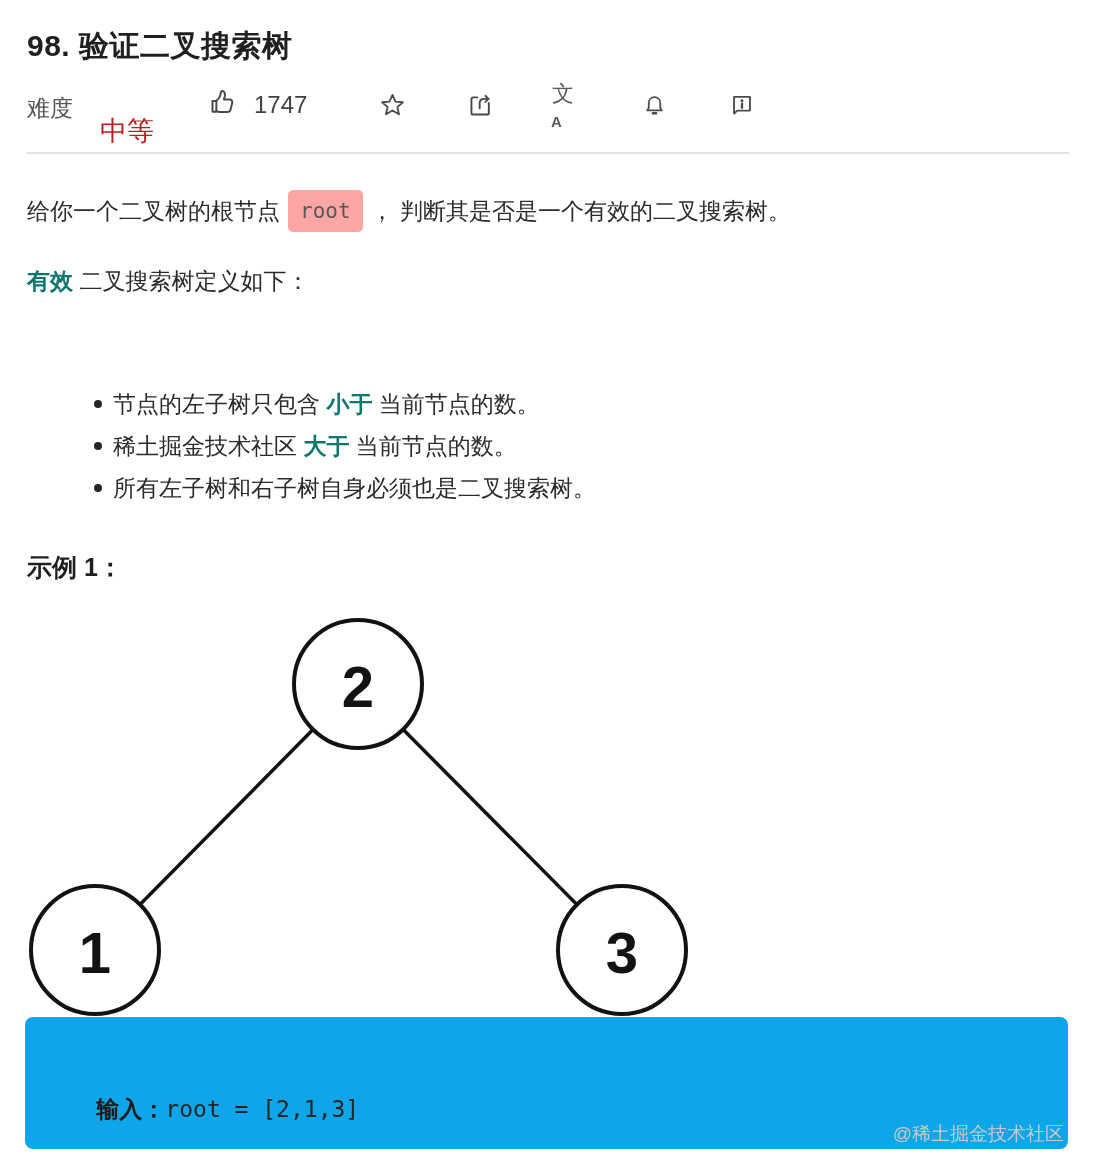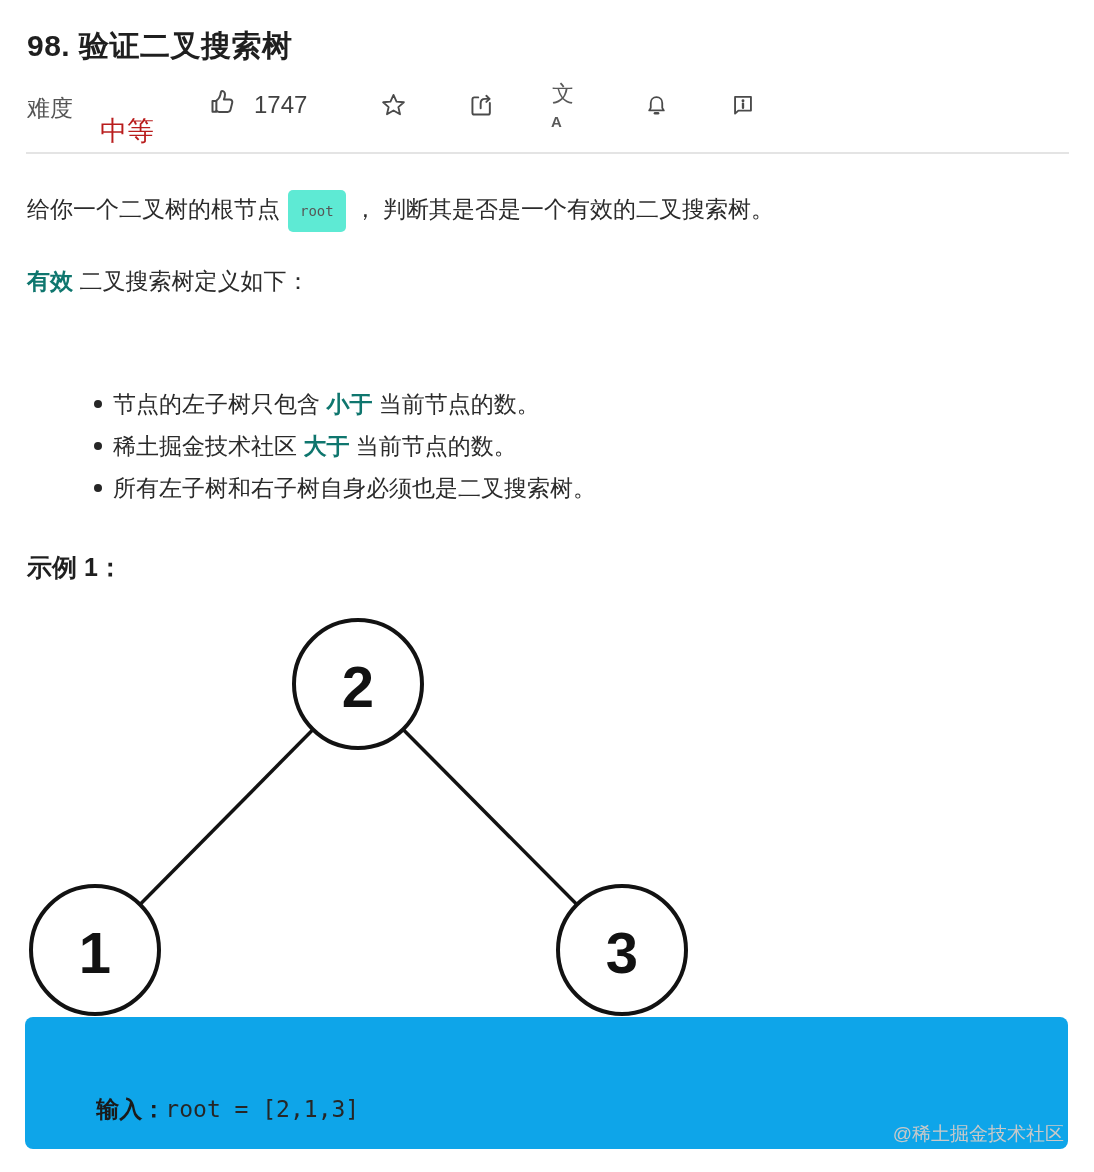--- a/index.html
+++ b/index.html
@@ -18,41 +18,41 @@
     position: absolute; left: 27px; top: 26px;
     font-size: 30px; font-weight: 700; color: #1f1f1f;
     letter-spacing: 0.5px;
   }
 
   .meta { position: absolute; left: 0; top: 86px; width: 100%; height: 42px; }
   .meta .label { position: absolute; left: 27px; top: 7px; font-size: 23px; color: #555; }
   .meta .difficulty { position: absolute; left: 100px; top: 7px; font-size: 27px; color: #b91c1c; margin-top: 20px; }
   .like-group { position: absolute; left: 208px; top: 2px; display: flex; align-items: center; cursor: pointer; }
   .like-group .count { font-size: 24px; color: #424242; margin-left: 16px; }
-  .icon-btn { position: absolute; top: 4px; width: 30px; height: 30px; cursor: pointer; display: flex; align-items: center; justify-content: center; }
+  .icon-btn { position: absolute; top: 4px; width: 30px; height: 30px; cursor: pointer; display: flex; align-items: center; }
   .icon-btn svg { display: block; }
   .pos-star { left: 378px; }
   .pos-share { left: 466px; }
   .pos-translate { left: 552px; }
   .pos-bell { left: 641px; }
   .pos-feedback { left: 728px; }
   .translate-txt { font-size: 22px; color: #595959; line-height: 1; position: relative; }
   .translate-txt .sub { font-size: 15px; font-weight: 600; position: relative; top: 4px; left: -1px; }
 
   .divider { position: absolute; left: 26px; top: 152px; width: 1043px; height: 2px; background: #e4e4e4; }
 
   .para { position: absolute; left: 27px; font-size: 23px; color: #2b2b2b; line-height: 36px; }
   .p1 { top: 190px; }
   .p2 { top: 263px; }
   .bold { font-weight: 700; color: #0f766e; }
   .code-chip {
     display: inline-block;
     font-family: "DejaVu Sans Mono", monospace;
-    font-size: 14px; color: #575757;
-    background: #5eead4; border-radius: 5px;
+    font-size: 21px; color: #575757;
+    background: #fca5a5; border-radius: 5px;
     padding: 3px 12px; margin: 0 8px;
     vertical-align: 1px;
   }
 
   .rules { position: absolute; left: 27px; top: 343px; list-style: none; margin-top: 40px; }
   .rules li {
     position: relative; padding-left: 86px;
     font-size: 23px; line-height: 42px; color: #2b2b2b;
   }
   .rules li::before {

